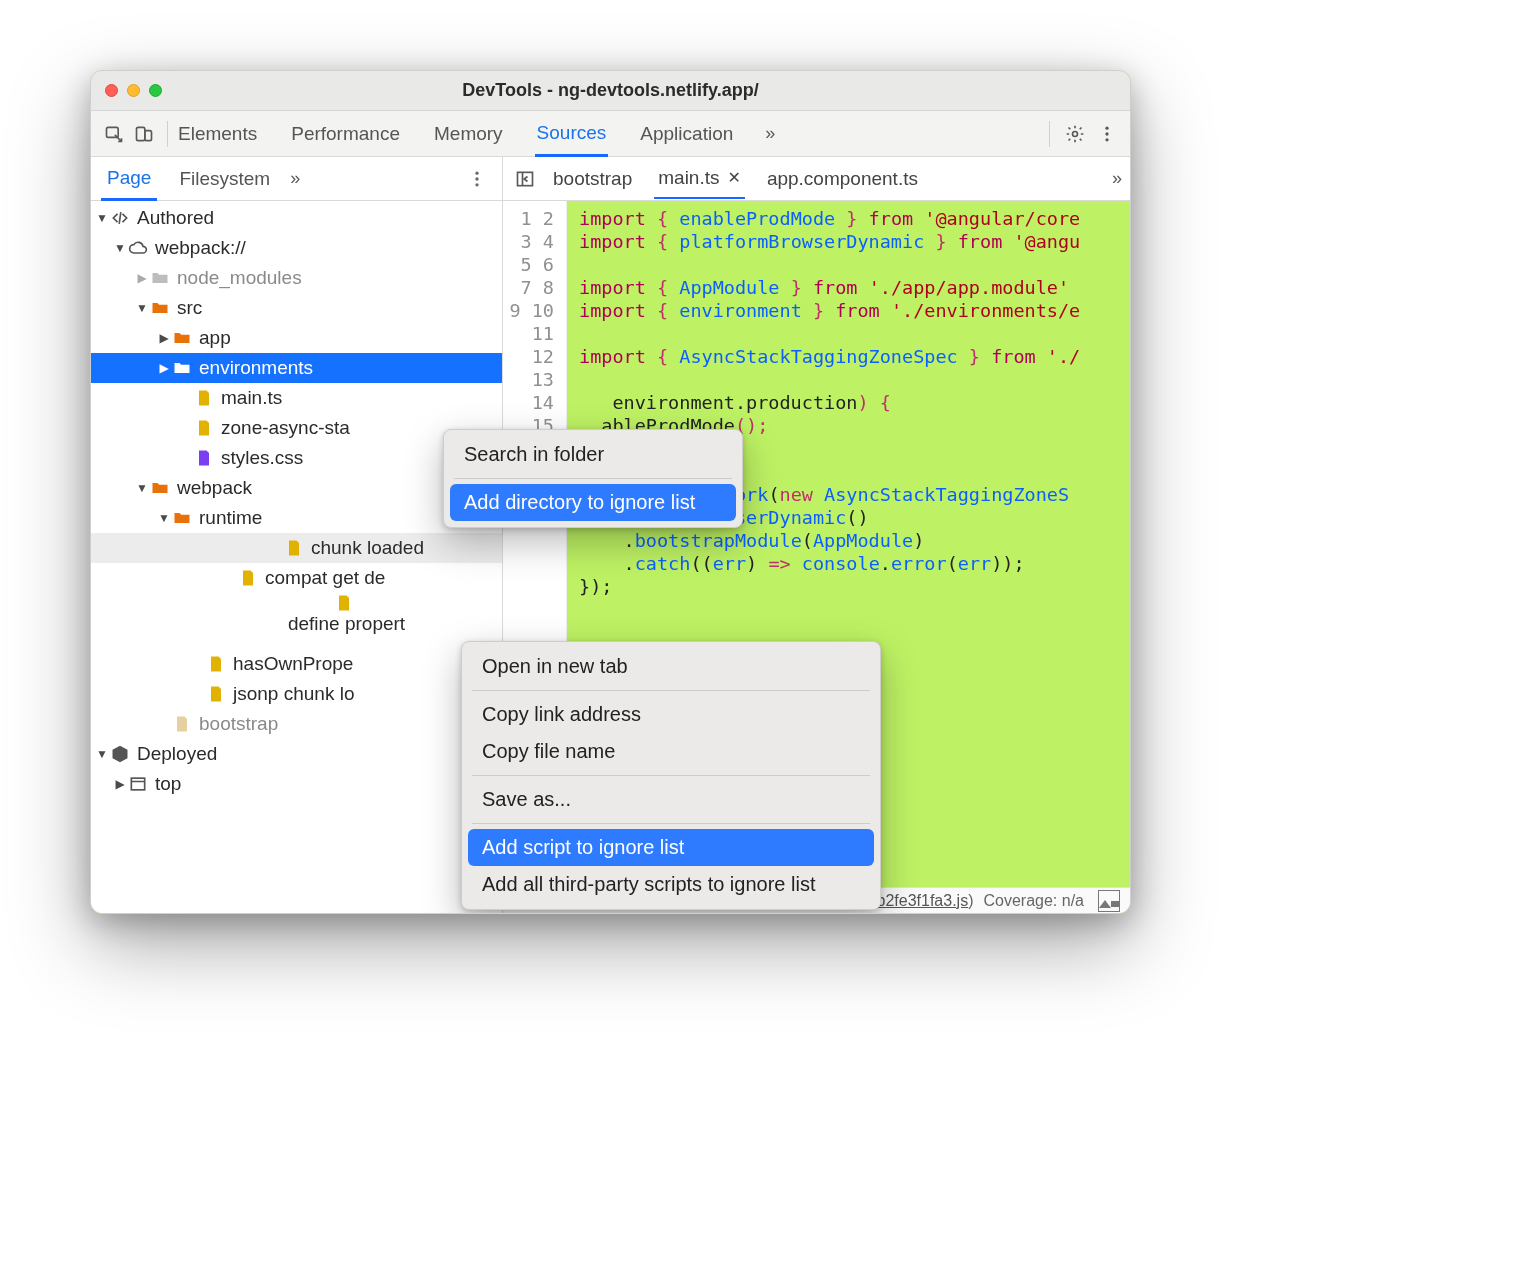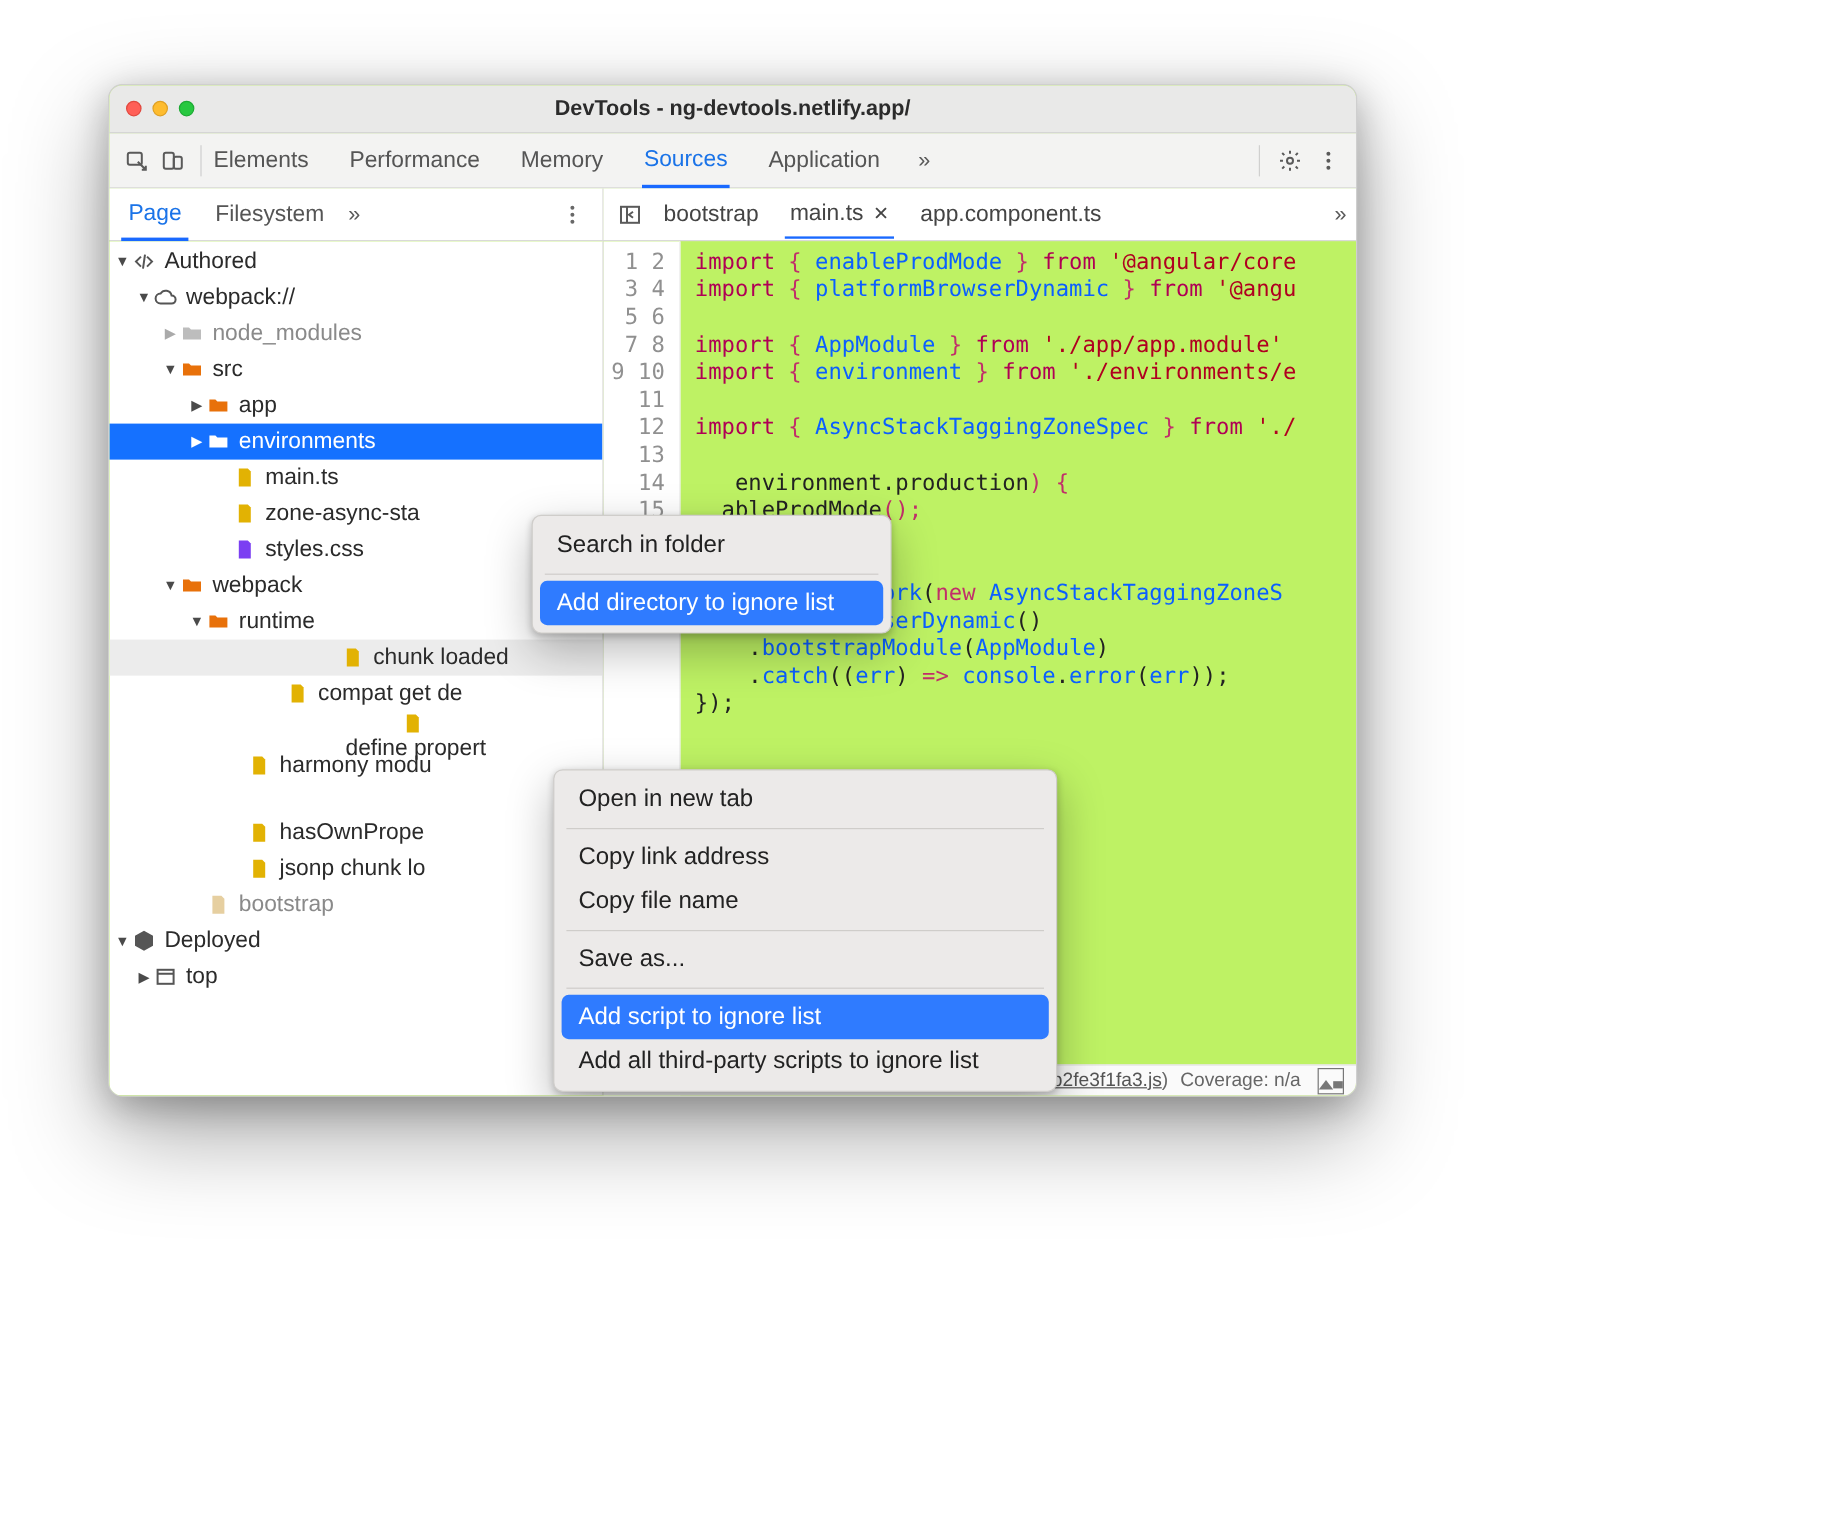--- a/index.html
+++ b/index.html
@@ -402,29 +402,20 @@
               <span>compat get de</span>
             </div>
             <div class="row" style="padding-left: 100px; flex-direction: column;">
               <span class="arrow"></span>
               <span class="ic file-yellow">
                 <svg class="svg20" viewBox="0 0 24 24">
                   <path d="M6 3h9l3 3v15H6z"></path>
                 </svg>
               </span>
               <span>define propert</span>
-            </div>
-            <div class="row" style="padding-left: 100px;">
-              <span class="arrow"></span>
-              <span class="ic file-yellow">
-                <svg class="svg20" viewBox="0 0 24 24">
-                  <path d="M6 3h9l3 3v15H6z"></path>
-                </svg>
-              </span>
-              <span>harmony modu</span>
             </div>
             <div class="row" style="padding-left: 100px; margin-top: 26px;">
               <span class="arrow"></span>
               <span class="ic file-yellow">
                 <svg class="svg20" viewBox="0 0 24 24">
                   <path d="M6 3h9l3 3v15H6z"></path>
                 </svg>
               </span>
               <span>hasOwnPrope</span>
             </div>

